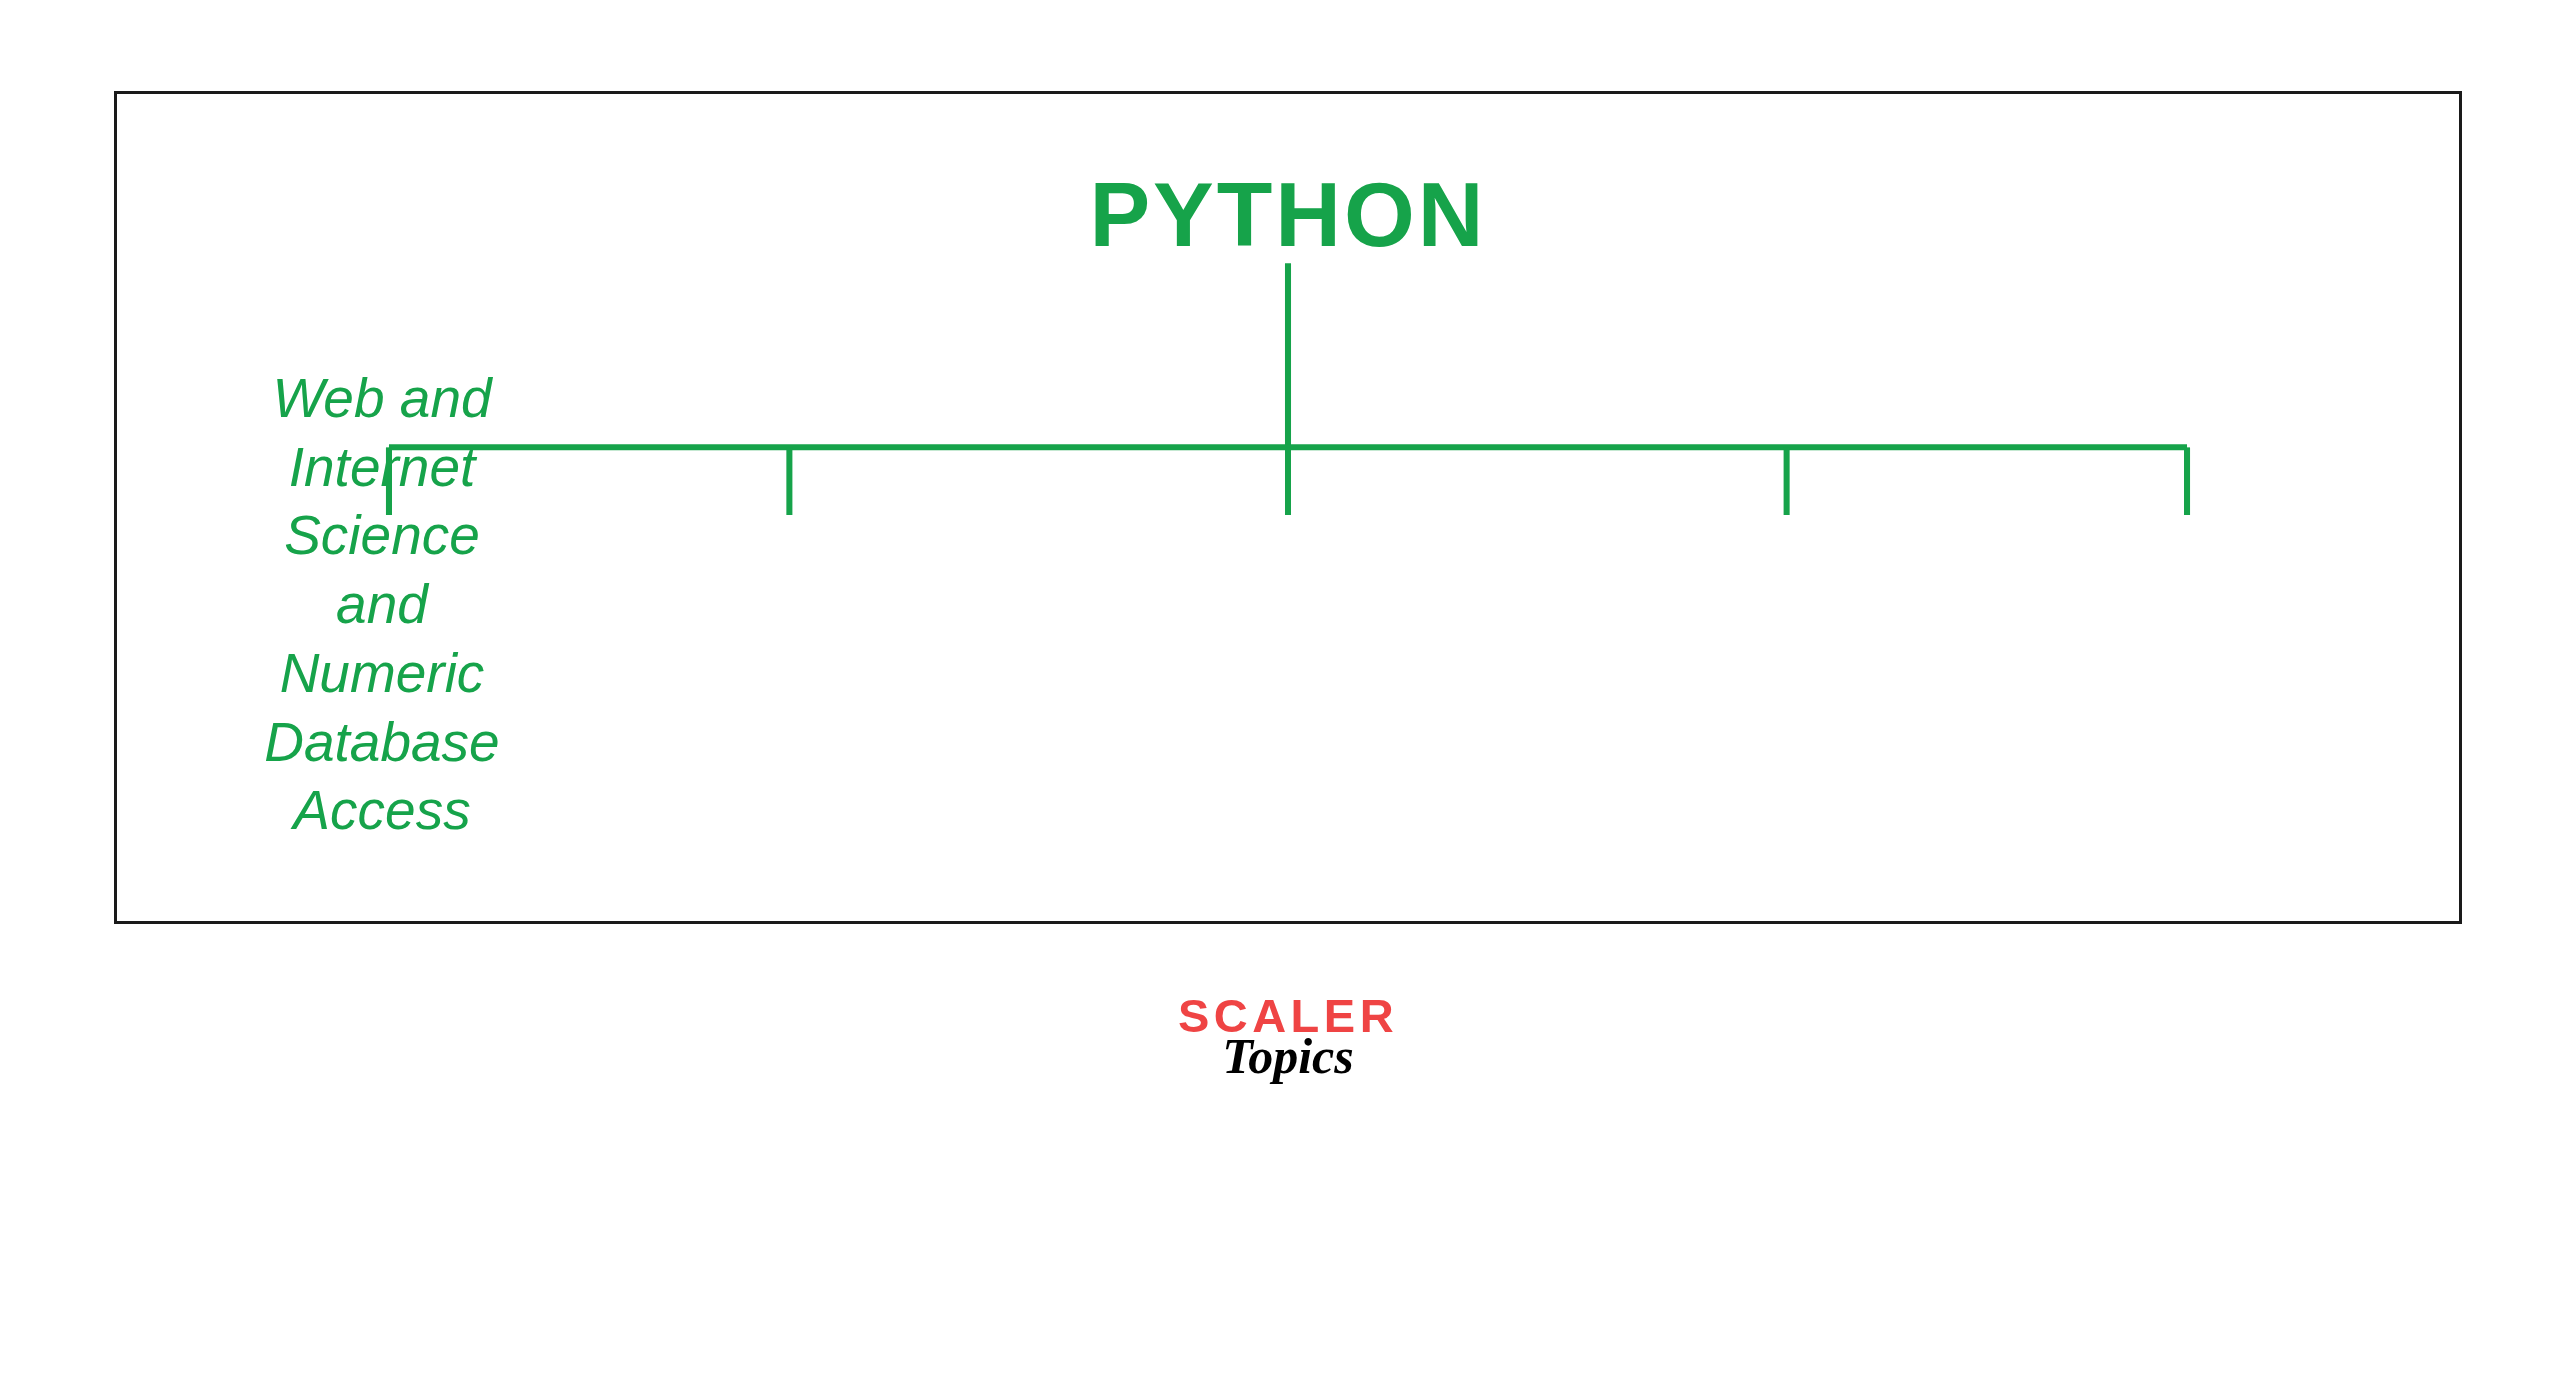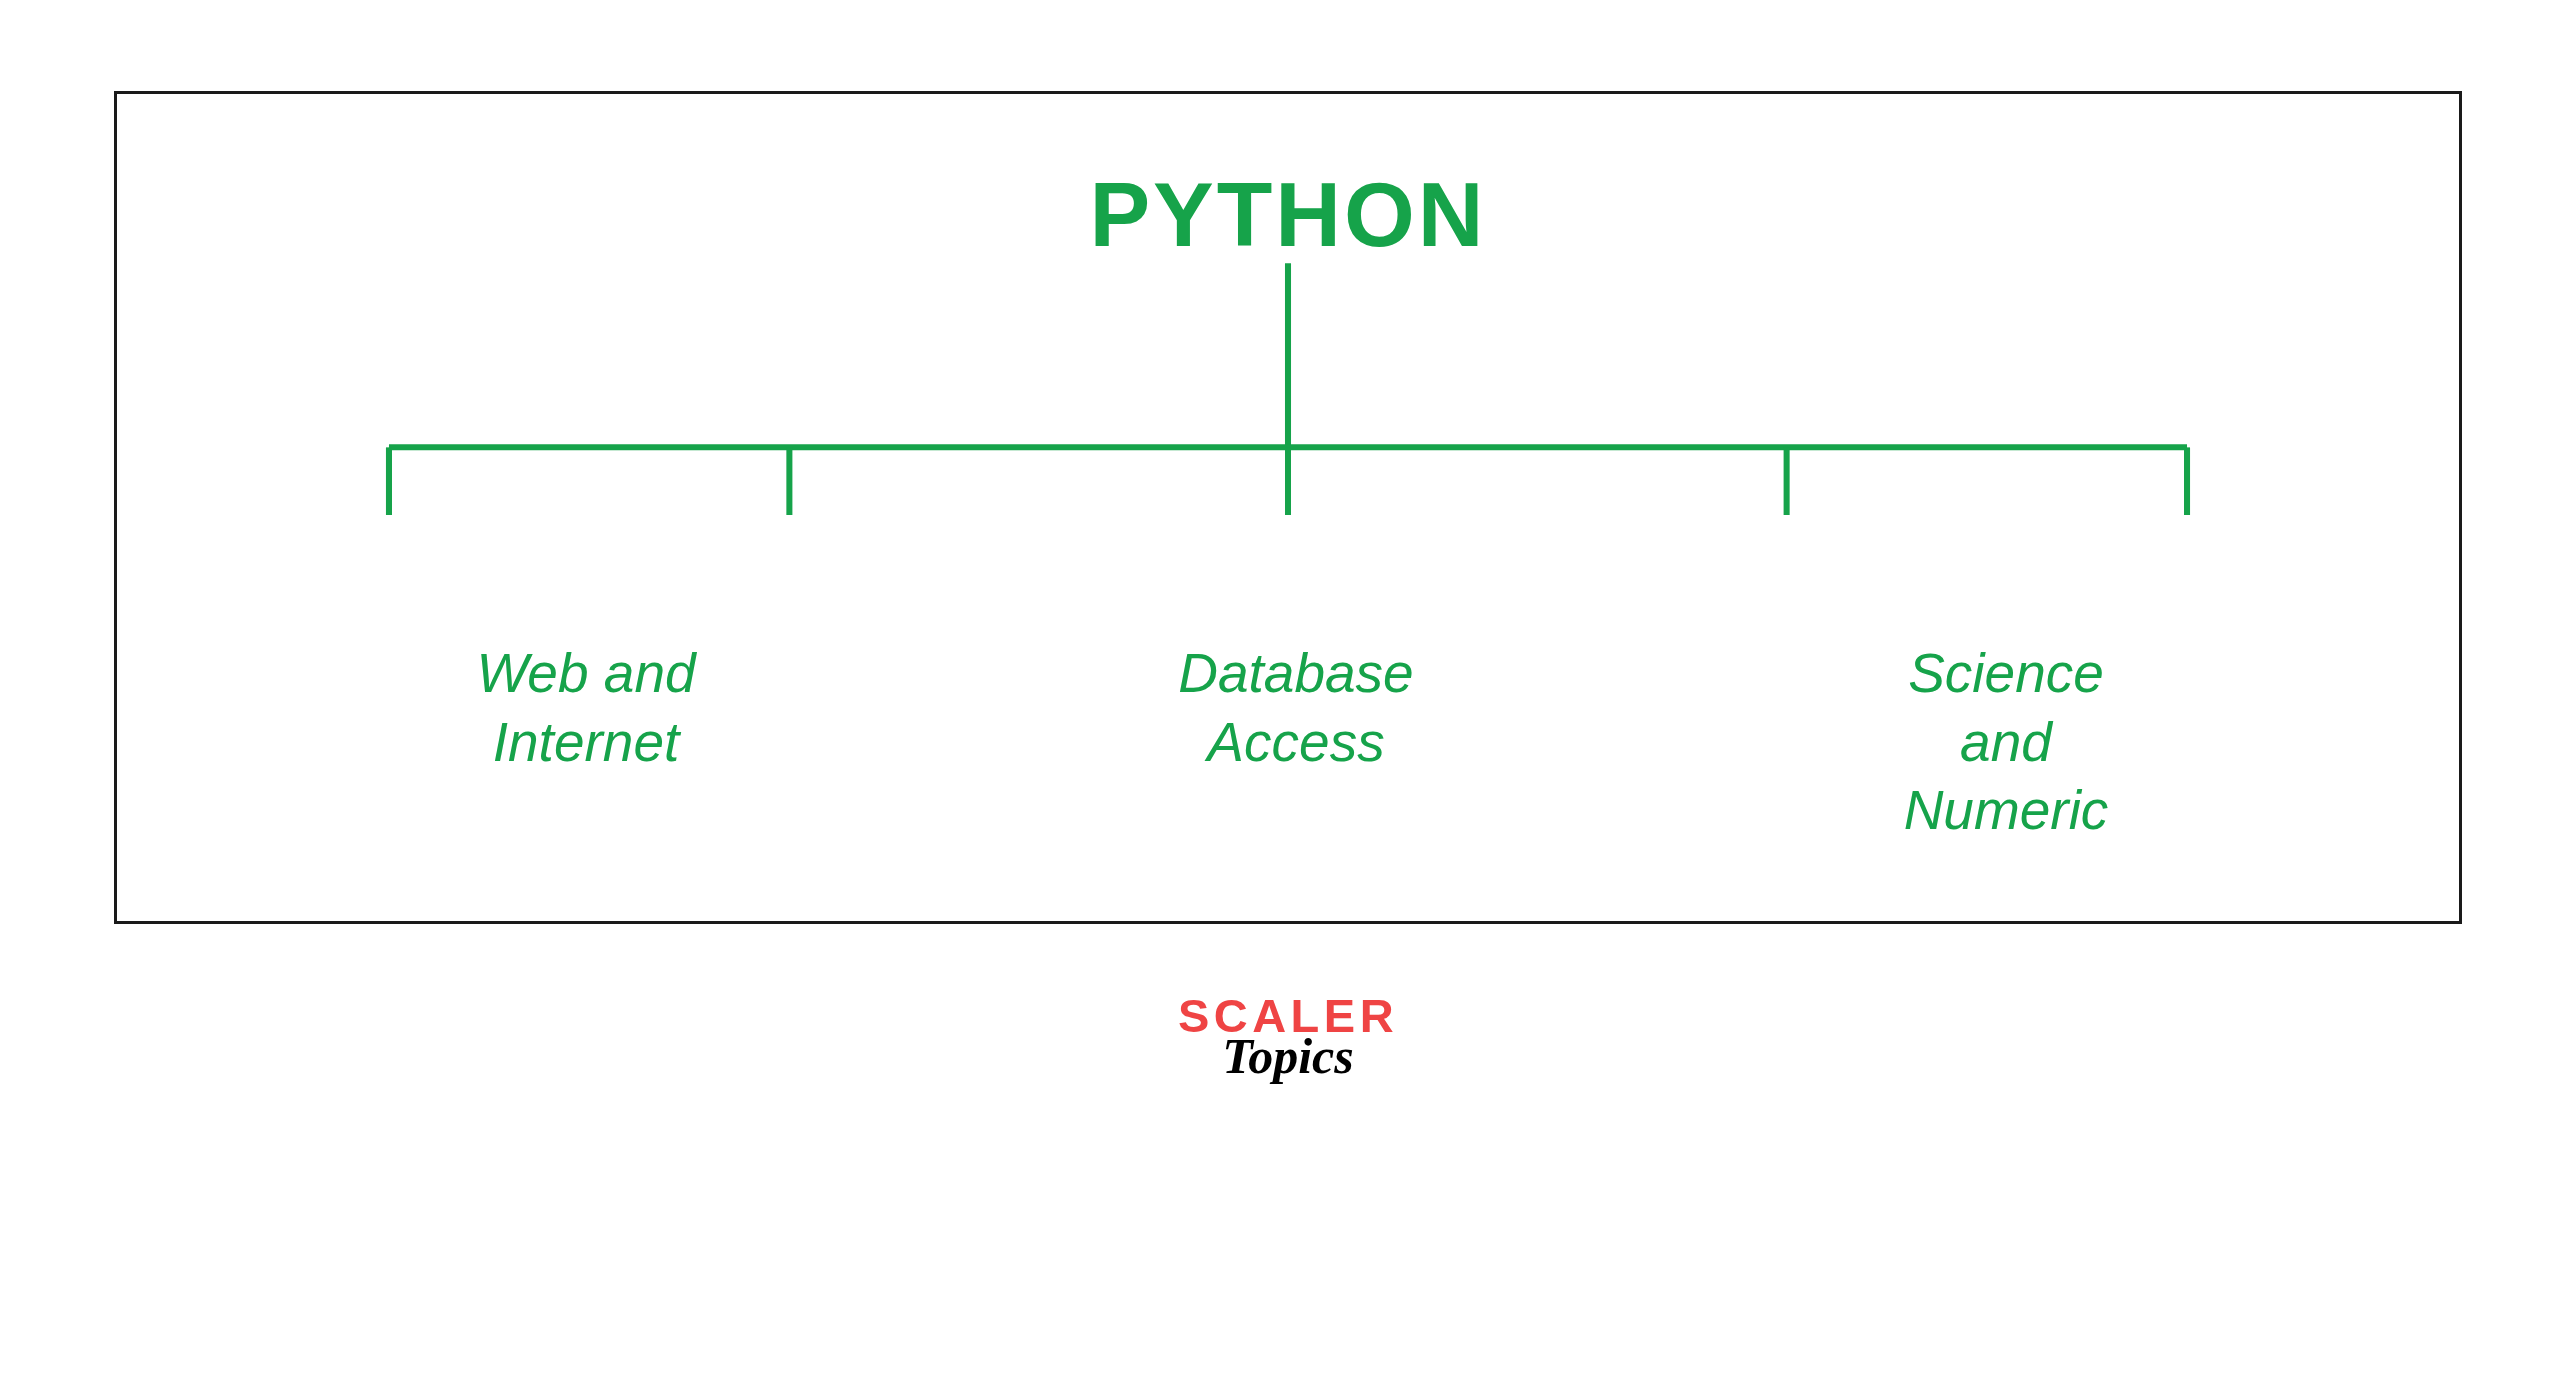--- a/index.html
+++ b/index.html
@@ -96,33 +96,33 @@
 
     <line x1="1550" y1="470" x2="1550" y2="560" stroke="#16a34a" stroke-width="8"></line>
 
     <line x1="2210" y1="470" x2="2210" y2="560" stroke="#16a34a" stroke-width="8"></line>
 
     <line x1="2740" y1="470" x2="2740" y2="560" stroke="#16a34a" stroke-width="8"></line>
   </svg>
 
   <div class="root-node">PYTHON</div>
 
-  <div style="position:absolute; bottom:76px; left:8px; width:100%; display:flex; justify-content:space-around; padding:0 106px; align-items:flex-start;">
+  <div style="position:absolute; bottom:76px; left:0; width:100%; display:flex; justify-content:space-around; padding:0 106px; align-items:flex-start;flex-direction:column;">
 
     <div class="leaf-node">
       <span>Web and<br>Internet</span>
     </div>
 
 
     <div class="leaf-node">
-      <span>Database<br>Access</span>
+      <span>Science<br>and<br>Numeric</span>
     </div>
 
     <div class="leaf-node">
-      <span>Science<br>and<br>Numeric</span>
+      <span>Database<br>Access</span>
     </div>
 
 
   </div>
 
 </div>
 
 <div class="scaler-logo">
   <span class="scaler-top">SCALER</span>
   <span class="scaler-bottom">Topics</span>

